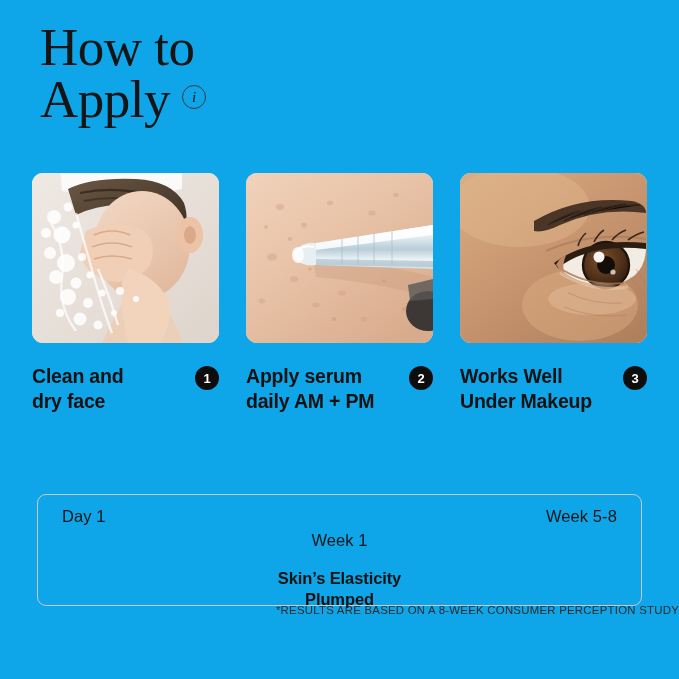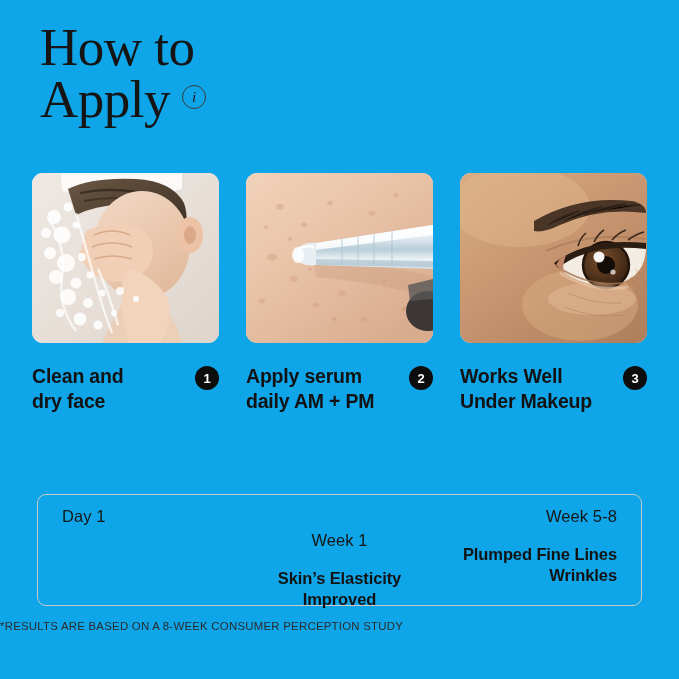--- a/index.html
+++ b/index.html
@@ -153,22 +153,22 @@
     line-height: 1.28;
     white-space: pre-line;
     letter-spacing: -0.1px;
   }
 
   
   .footnote {
     position: absolute;
     left: 0;
     right: 0;
-    top: 620px;
-    text-align: left;
+    top: 604px;
+    text-align: right;
     font-size: 11.4px;
     font-weight: 400;
     color: #2b2b2b;
     letter-spacing: 0.25px;
   }
 </style>
 </head>
 <body>
 
 <div class="page">
@@ -399,24 +399,22 @@
 
   </div>
 
   <div class="timeline">
     <div class="tl-col left">
       <div class="tl-time">Day 1</div>
     </div>
     <div class="tl-col center">
       <div class="tl-time">Week 1</div>
       <div class="tl-desc">Skin’s Elasticity
-Improved</div>
+Plumped</div>
     </div>
     <div class="tl-col right">
       <div class="tl-time">Week 5-8</div>
-      <div class="tl-desc">Plumped Fine Lines
-Wrinkles</div>
     </div>
   </div>
 
   <div class="footnote">*RESULTS ARE BASED ON A 8-WEEK CONSUMER PERCEPTION STUDY</div>
 
 </div>
 
 </body></html>

